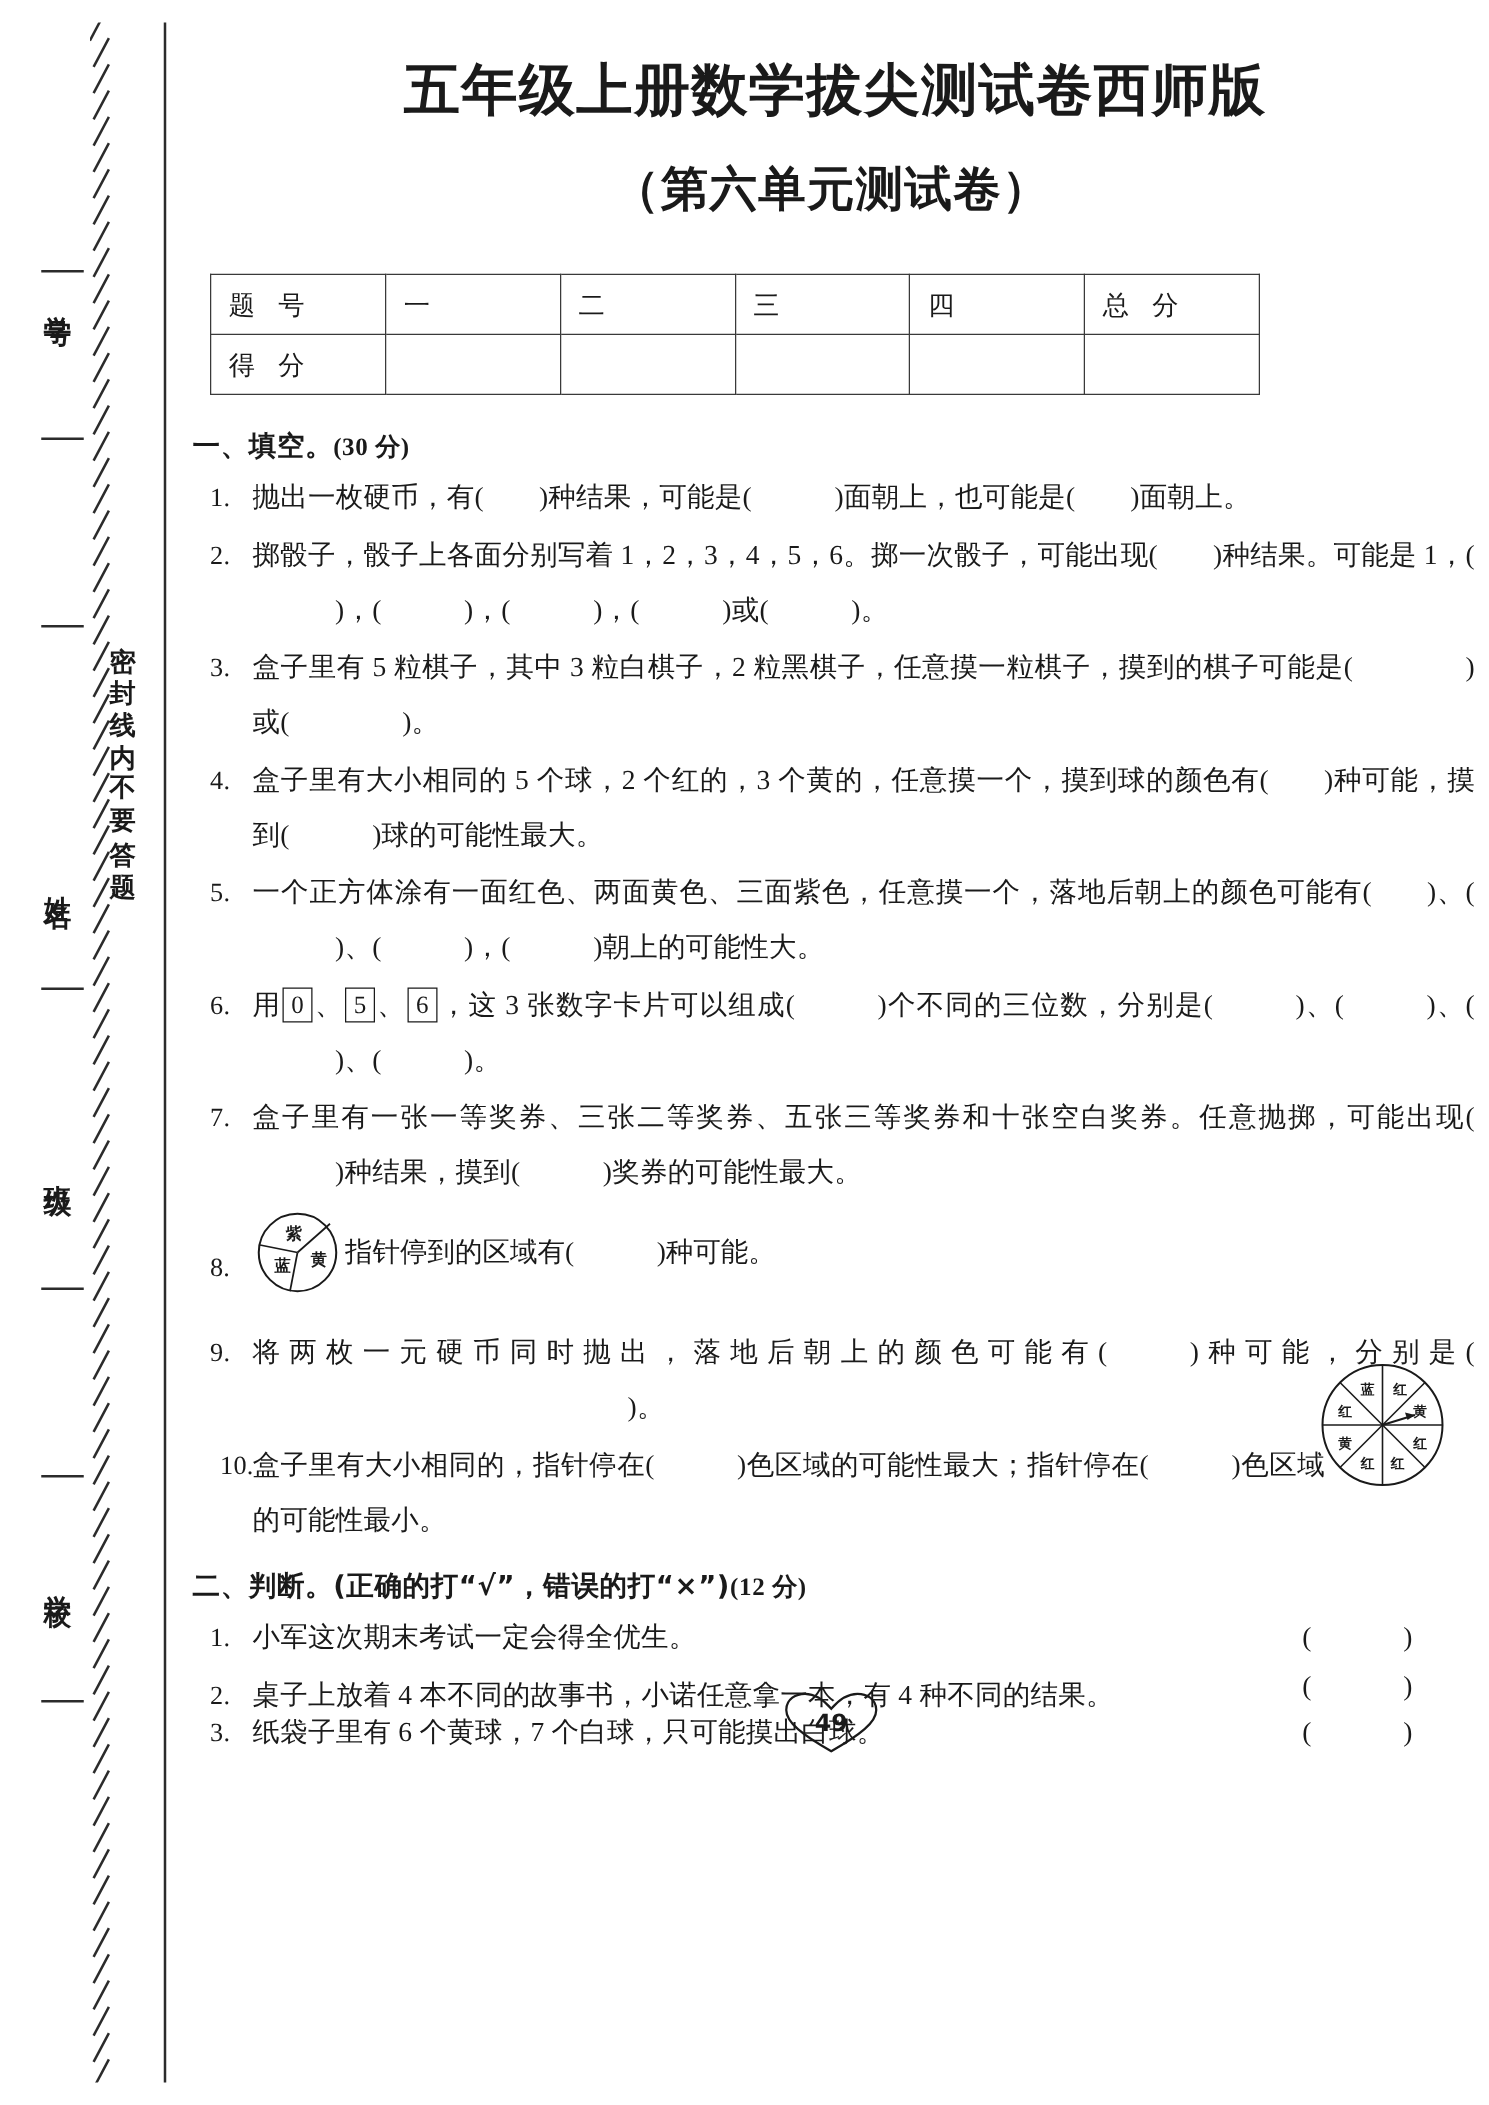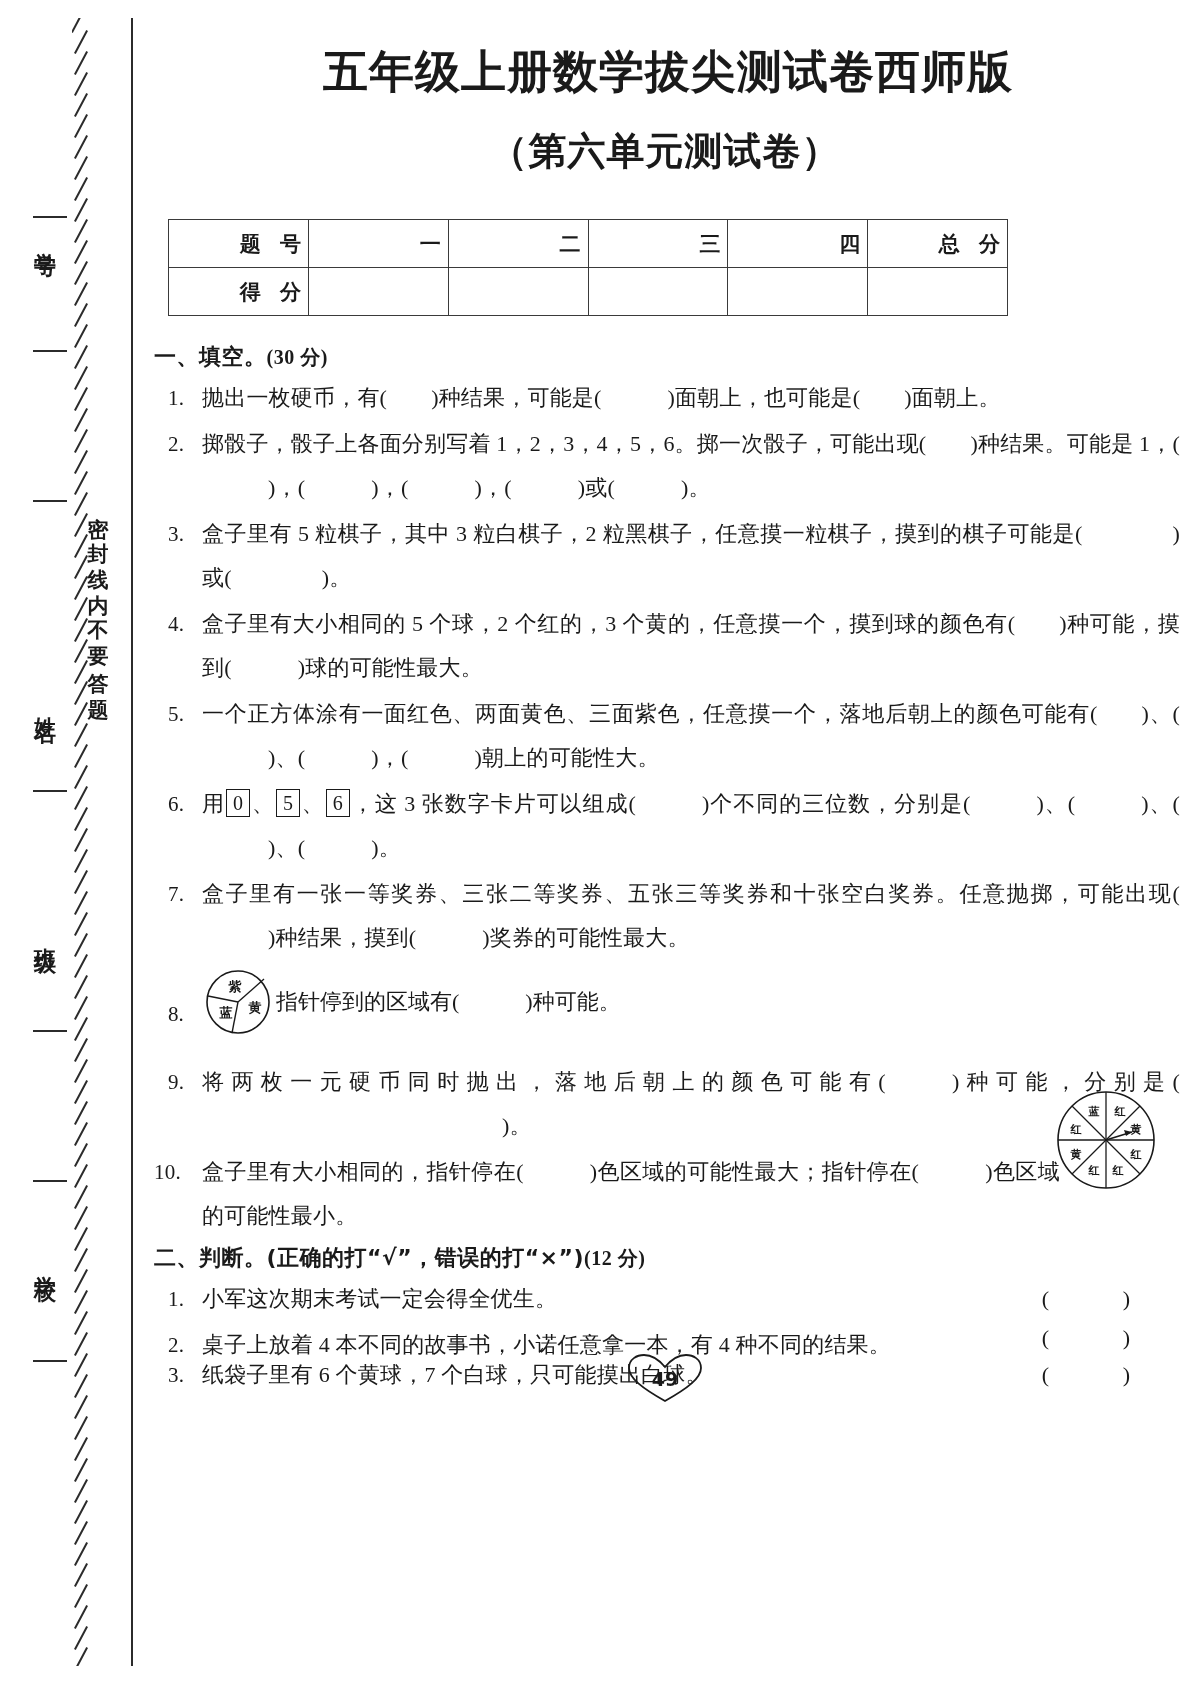--- a/index.html
+++ b/index.html
@@ -103,27 +103,27 @@
   
   .score-table {
     margin: 42px 18px 0 18px;
     width: 840px;
     border-collapse: collapse;
     table-layout: fixed;
   }
   .score-table td {
     border: 1px solid #3a3a3a;
     height: 48px;
-    text-align: right;
+    text-align: left;
     vertical-align: middle;
     font-family: "DejaVu Sans", sans-serif;
     font-size: 21px;
-    font-weight: 700;
+    font-weight: 400;
     letter-spacing: 6px;
-    padding-left: 0;
+    padding-left: 14px;
   }
   .score-table td.lbl { width: 140px; }
 
   
   .section-head {
     margin: 26px 0 4px 4px;
     font-family: "DejaVu Sans", sans-serif;
     font-size: 22px;
     font-weight: 700;
     letter-spacing: 0.5px;
@@ -142,21 +142,21 @@
     line-height: 44px;
     letter-spacing: 0.2px;
     text-align: justify;
   }
   .q .num {
     position: absolute;
     left: 18px;
     top: 0;
     font-size: 21px;
   }
-  .q .num.wide { left: 4px; }
+  .q .num.wide { left: 26px; }
   .blank-s { display: inline-block; width: 44px; }
   .blank-m { display: inline-block; width: 66px; }
   .blank-l { display: inline-block; width: 90px; }
   .blank-xl { display: inline-block; width: 300px; }
 
   .numcard {
     display: inline-block;
     border: 1.6px solid #1a1a1a;
     padding: 0 6px;
     margin: 0 1px;
@@ -409,21 +409,21 @@
       <text class="fig-txt sm" x="82" y="45" text-anchor="middle">黄</text>
       <text class="fig-txt sm" x="82" y="70" text-anchor="middle">红</text>
       <text class="fig-txt sm" x="64" y="86" text-anchor="middle">红</text>
       <text class="fig-txt sm" x="40" y="86" text-anchor="middle">红</text>
       <text class="fig-txt sm" x="22" y="70" text-anchor="middle">黄</text>
       <text class="fig-txt sm" x="22" y="45" text-anchor="middle">红</text>
       <text class="fig-txt sm" x="40" y="27" text-anchor="middle">蓝</text>
     </svg>
   </div>
 
-  <div class="section-head" style="margin-top:5px">
+  <div class="section-head" style="margin-top:16px">
     <span>二、判断。(正确的打“√”，错误的打“×”)</span><span class="pts">(12 分)</span>
   </div>
   <div id="s2-items">
       <div class="q judge" style="padding-right:120px"><span class="num">1.</span><span>小军这次期末考试一定会得全优生。</span><span class="jbrace">( )</span></div>
       <div class="q judge" style="padding-right:0"><span class="num">2.</span><span>桌子上放着 4 本不同的故事书，小诺任意拿一本，有 4 种不同的结果。</span></div>
       <div class="jbrace-own">( )</div>
       <div class="q judge" style="padding-right:120px"><span class="num">3.</span><span>纸袋子里有 6 个黄球，7 个白球，只可能摸出白球。</span><span class="jbrace">( )</span></div>
     </div>
 
   <div class="pagenum">

